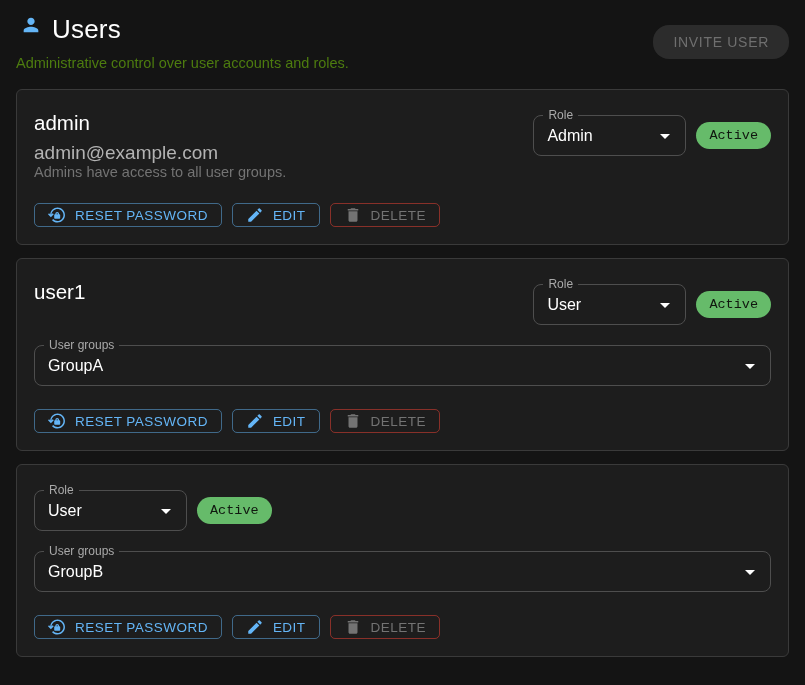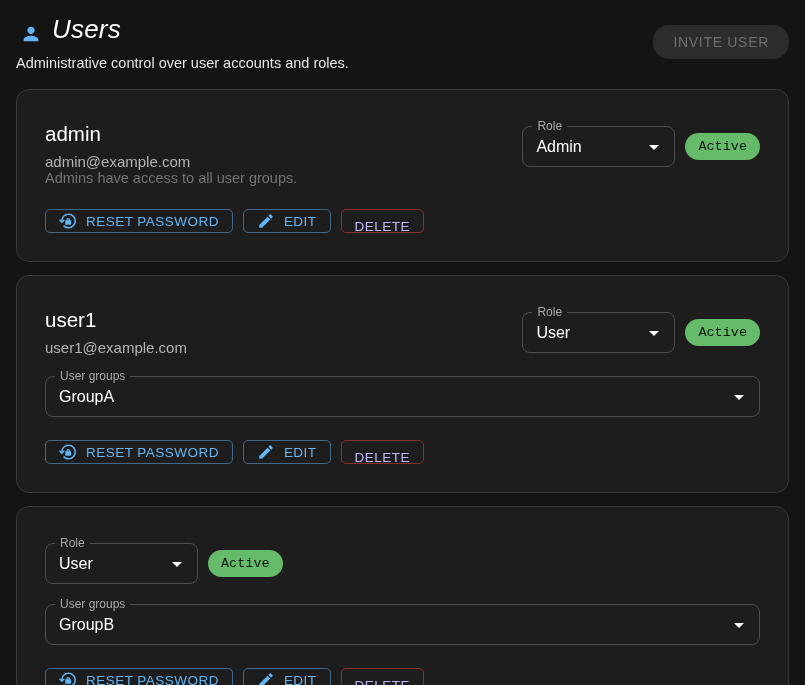--- a/index.html
+++ b/index.html
@@ -15,72 +15,71 @@
   
   .header-row {
     display: flex;
     justify-content: space-between;
     align-items: flex-start;
     margin-bottom: 18px;
   }
   .title-block {}
   .title-line {
     display: flex;
-    align-items: flex-end;
+    align-items: flex-start;
     gap: 10px;
     margin-left: 4px;
-    font-style: italic;
   }
   .person-icon { width: 22px; height: 22px; color: #64b5f6; display: inline-flex; }
   .page-title {
     font-size: 26px;
     font-weight: 400;
     color: #ffffff;
     letter-spacing: 0.2px;
   }
   .page-subtitle {
     margin-top: 10px;
     font-size: 14.5px;
-    color: #e5e5e5;
+    color: #4d7c0f;
   }
   .invite-btn {
     margin-top: 11px;
     background: #2c2c2c;
     color: #6f6f6f;
     border: none;
     border-radius: 16px;
     padding: 9px 20px;
     font-size: 14px;
     font-family: inherit;
     letter-spacing: 0.05em;
     cursor: default;
   }
 
   
   .card {
     background: #1d1d1d;
     border: 1px solid #3a3a3a;
-    border-radius: 13px;
-    padding: 28px;
+    border-radius: 6px;
+    padding: 17px;
     margin-bottom: 13px;
   }
   .card-top {
     display: flex;
     justify-content: space-between;
     align-items: flex-start;
   }
   .user-name {
     font-size: 20.5px;
     font-weight: 400;
     color: #ffffff;
     margin-top: 4px;
   }
   .user-email {
     margin-top: 7px;
-    font-size: 15px;
+    font-size: 19px;
     color: #b3b3b3;
   }
   .card-top-right {
     display: flex;
     align-items: center;
     gap: 10px;
   }
 
   
   .select {
@@ -143,21 +142,21 @@
     border-radius: 5px;
     height: 24px;
     padding: 0 13px;
     font-size: 13.5px;
     font-family: inherit;
     letter-spacing: 0.035em;
     cursor: pointer;
   }
   .btn svg { width: 18px; height: 18px; }
   .btn-blue { color: #64b5f6; border: 1px solid rgba(100, 181, 246, 0.5); }
-  .btn-red  { color: #c4b5fd; border: 1px solid rgba(244, 67, 54, 0.5); flex-direction: column; }
+  .btn-red  { color: #737373; border: 1px solid rgba(244, 67, 54, 0.5); }
 </style>
 </head>
 <body>
 
 <svg width="0" height="0" style="position:absolute">
   <defs>
     <symbol id="i-person" viewBox="0 0 24 24">
       <path d="M12 12c2.21 0 4-1.79 4-4s-1.79-4-4-4-4 1.79-4 4 1.79 4 4 4zm0 2c-2.67 0-8 1.34-8 4v2h16v-2c0-2.66-5.33-4-8-4z"></path>
     </symbol>
     <symbol id="i-dropdown" viewBox="0 0 24 24">
@@ -231,21 +230,20 @@
           </svg>
         <span>DELETE</span>
       </button>
     </div>
   </div>
 
   <div class="card">
     <div class="card-top">
       <div>
         <div class="user-name">user1</div>
-        <div class="user-email">user1@example.com</div>
       </div>
       <div class="card-top-right">
         <div class="select select-role">
           <span class="select-label">Role</span>
           <span class="select-value">User</span>
           <span class="dropdown-icon">
             <svg viewBox="0 0 24 24" fill="currentColor" width="24" height="24">
                 <use href="#i-dropdown"></use>
               </svg>
           </span>

